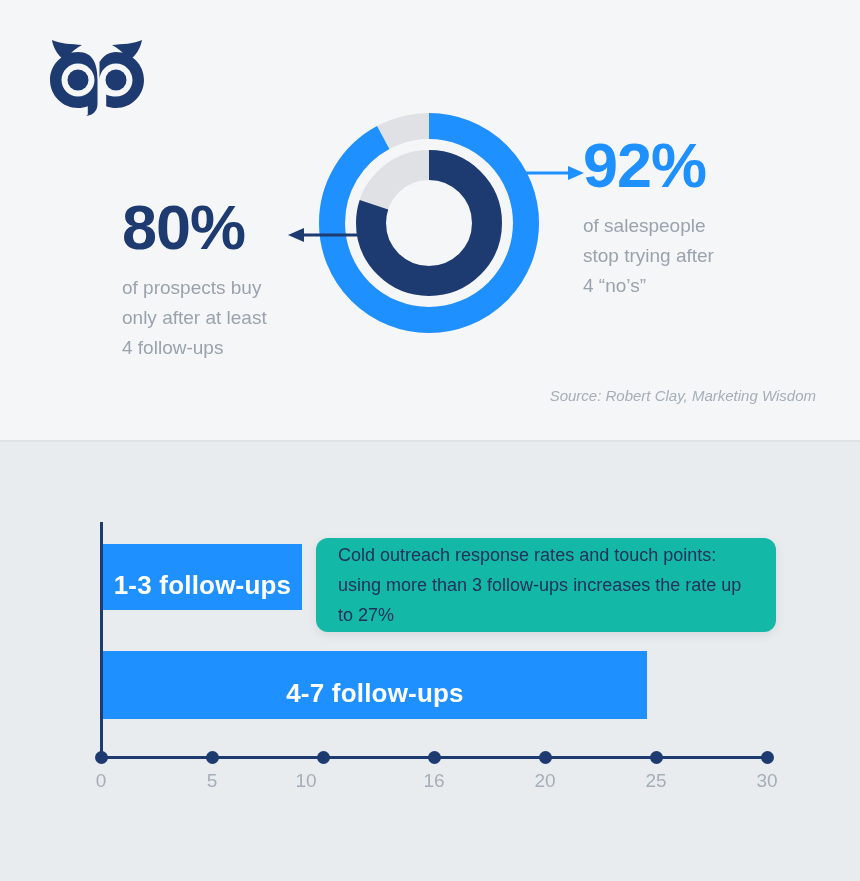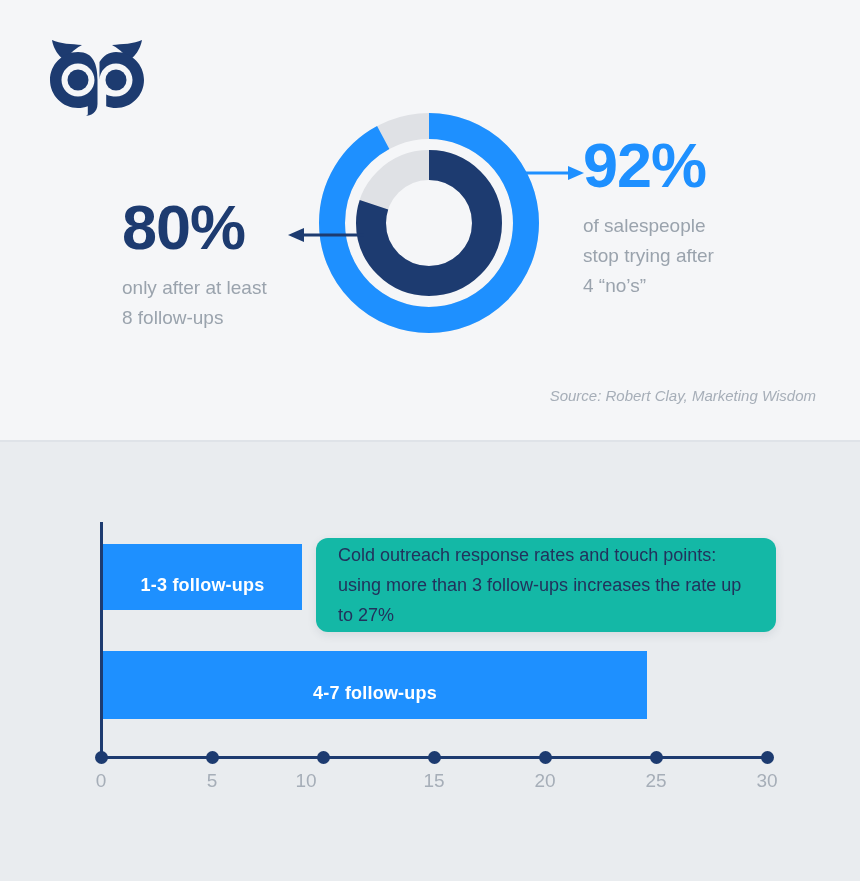--- a/index.html
+++ b/index.html
@@ -155,21 +155,21 @@
 
   .bar {
     position: absolute;
     background: #1e90ff;
     display: flex;
     align-items: center;
     justify-content: center;
   }
   .bar-label {
     color: #ffffff;
-    font-size: 18px;
+    font-size: 26px;
     font-weight: bold;
     letter-spacing: 0.2px;
     white-space: nowrap;
     margin-top: 17px;
   }
 
   .tick-dot {
     position: absolute;
     width: 13px;
     height: 13px;
@@ -247,22 +247,23 @@
   <div class="arrow-right">
     <svg viewBox="0 0 84 18" width="84" height="18" xmlns="http://www.w3.org/2000/svg">
       <line x1="0" y1="9" x2="70" y2="9" stroke="#1e90ff" stroke-width="3"></line>
       <polygon points="84,9 68,2 68,16" fill="#1e90ff"></polygon>
     </svg>
   </div>
 
   <div class="stat stat-80">
     <div class="stat-number">80%</div>
     <div class="stat-desc">
+      <div>of prospects buy</div>
       <div>only after at least</div>
-      <div>8 follow-ups</div>
+      <div>4 follow-ups</div>
     </div>
   </div>
 
   <div class="stat stat-92">
     <div class="stat-number">92%</div>
     <div class="stat-desc">
       <div>of salespeople</div>
       <div>stop trying after</div>
       <div>4 “no’s”</div>
     </div>
@@ -288,21 +289,21 @@
       <div class="tick-dot" style="left:206px;"></div>
       <div class="tick-dot" style="left:317px;"></div>
       <div class="tick-dot" style="left:428px;"></div>
       <div class="tick-dot" style="left:539px;"></div>
       <div class="tick-dot" style="left:650px;"></div>
       <div class="tick-dot" style="left:761px;"></div>
 
       <div class="tick-label" style="left:71px;">0</div>
       <div class="tick-label" style="left:182px;">5</div>
       <div class="tick-label" style="left:276px;text-align:center;">10</div>
-      <div class="tick-label" style="left:404px;">15</div>
+      <div class="tick-label" style="left:404px;">16</div>
       <div class="tick-label" style="left:515px;">20</div>
       <div class="tick-label" style="left:626px;">25</div>
       <div class="tick-label" style="left:737px;">30</div>
 
     </div>
   </div>
 
   <div class="tooltip">
     <div class="tooltip-text">Cold outreach response rates and touch points: using more than 3 follow-ups increases the rate up to 27%</div>
   </div>

